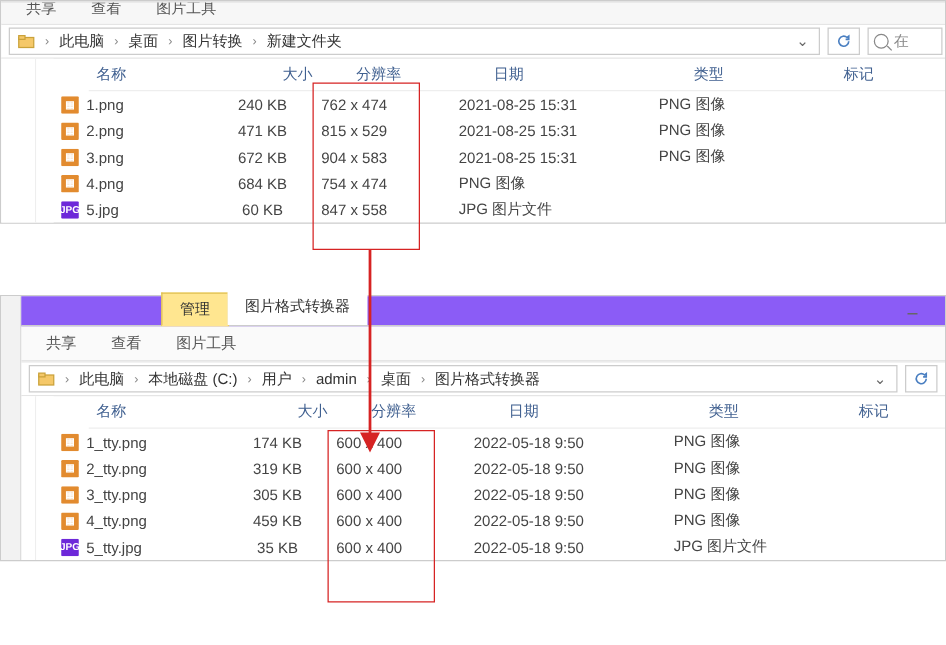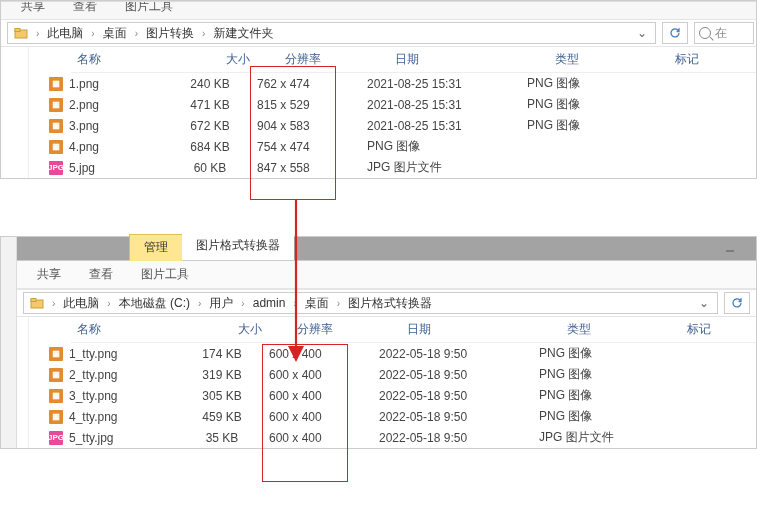--- a/index.html
+++ b/index.html
@@ -136,37 +136,37 @@
   .c-res  { width: 110px; }
   .c-date { width: 160px; }
   .c-type { width: 120px; }
   .c-mark { width: 60px; }
   .ico {
     width: 14px; height: 14px; flex-shrink: 0;
     display: inline-flex; align-items: center; justify-content: center;
     font-size: 8px; font-weight: bold; color: #fff; border-radius: 1px;
   }
   .ico-png { background: #e28b2f; }
-  .ico-jpg { background: #ec4899; }
+  .ico-jpg { background: #6d28d9; }
   
   .red-box {
     position: absolute;
     border: 1.5px solid #d62323;
     pointer-events: none;
   }
   
   .arrow-svg {
     position: absolute;
     pointer-events: none;
   }
   
   .tabs-row {
     display: flex;
     height: 24px;
-    background: #a3a3a3;
+    background: #8b5cf6;
     align-items: flex-end;
     border-bottom: 1px solid #ccc;
     position: relative;
   }
   .tab {
     padding: 4px 14px;
     font-size: 12px;
     border: 1px solid #ccc;
     border-bottom: 1px solid #fff;
     background: #fff;

